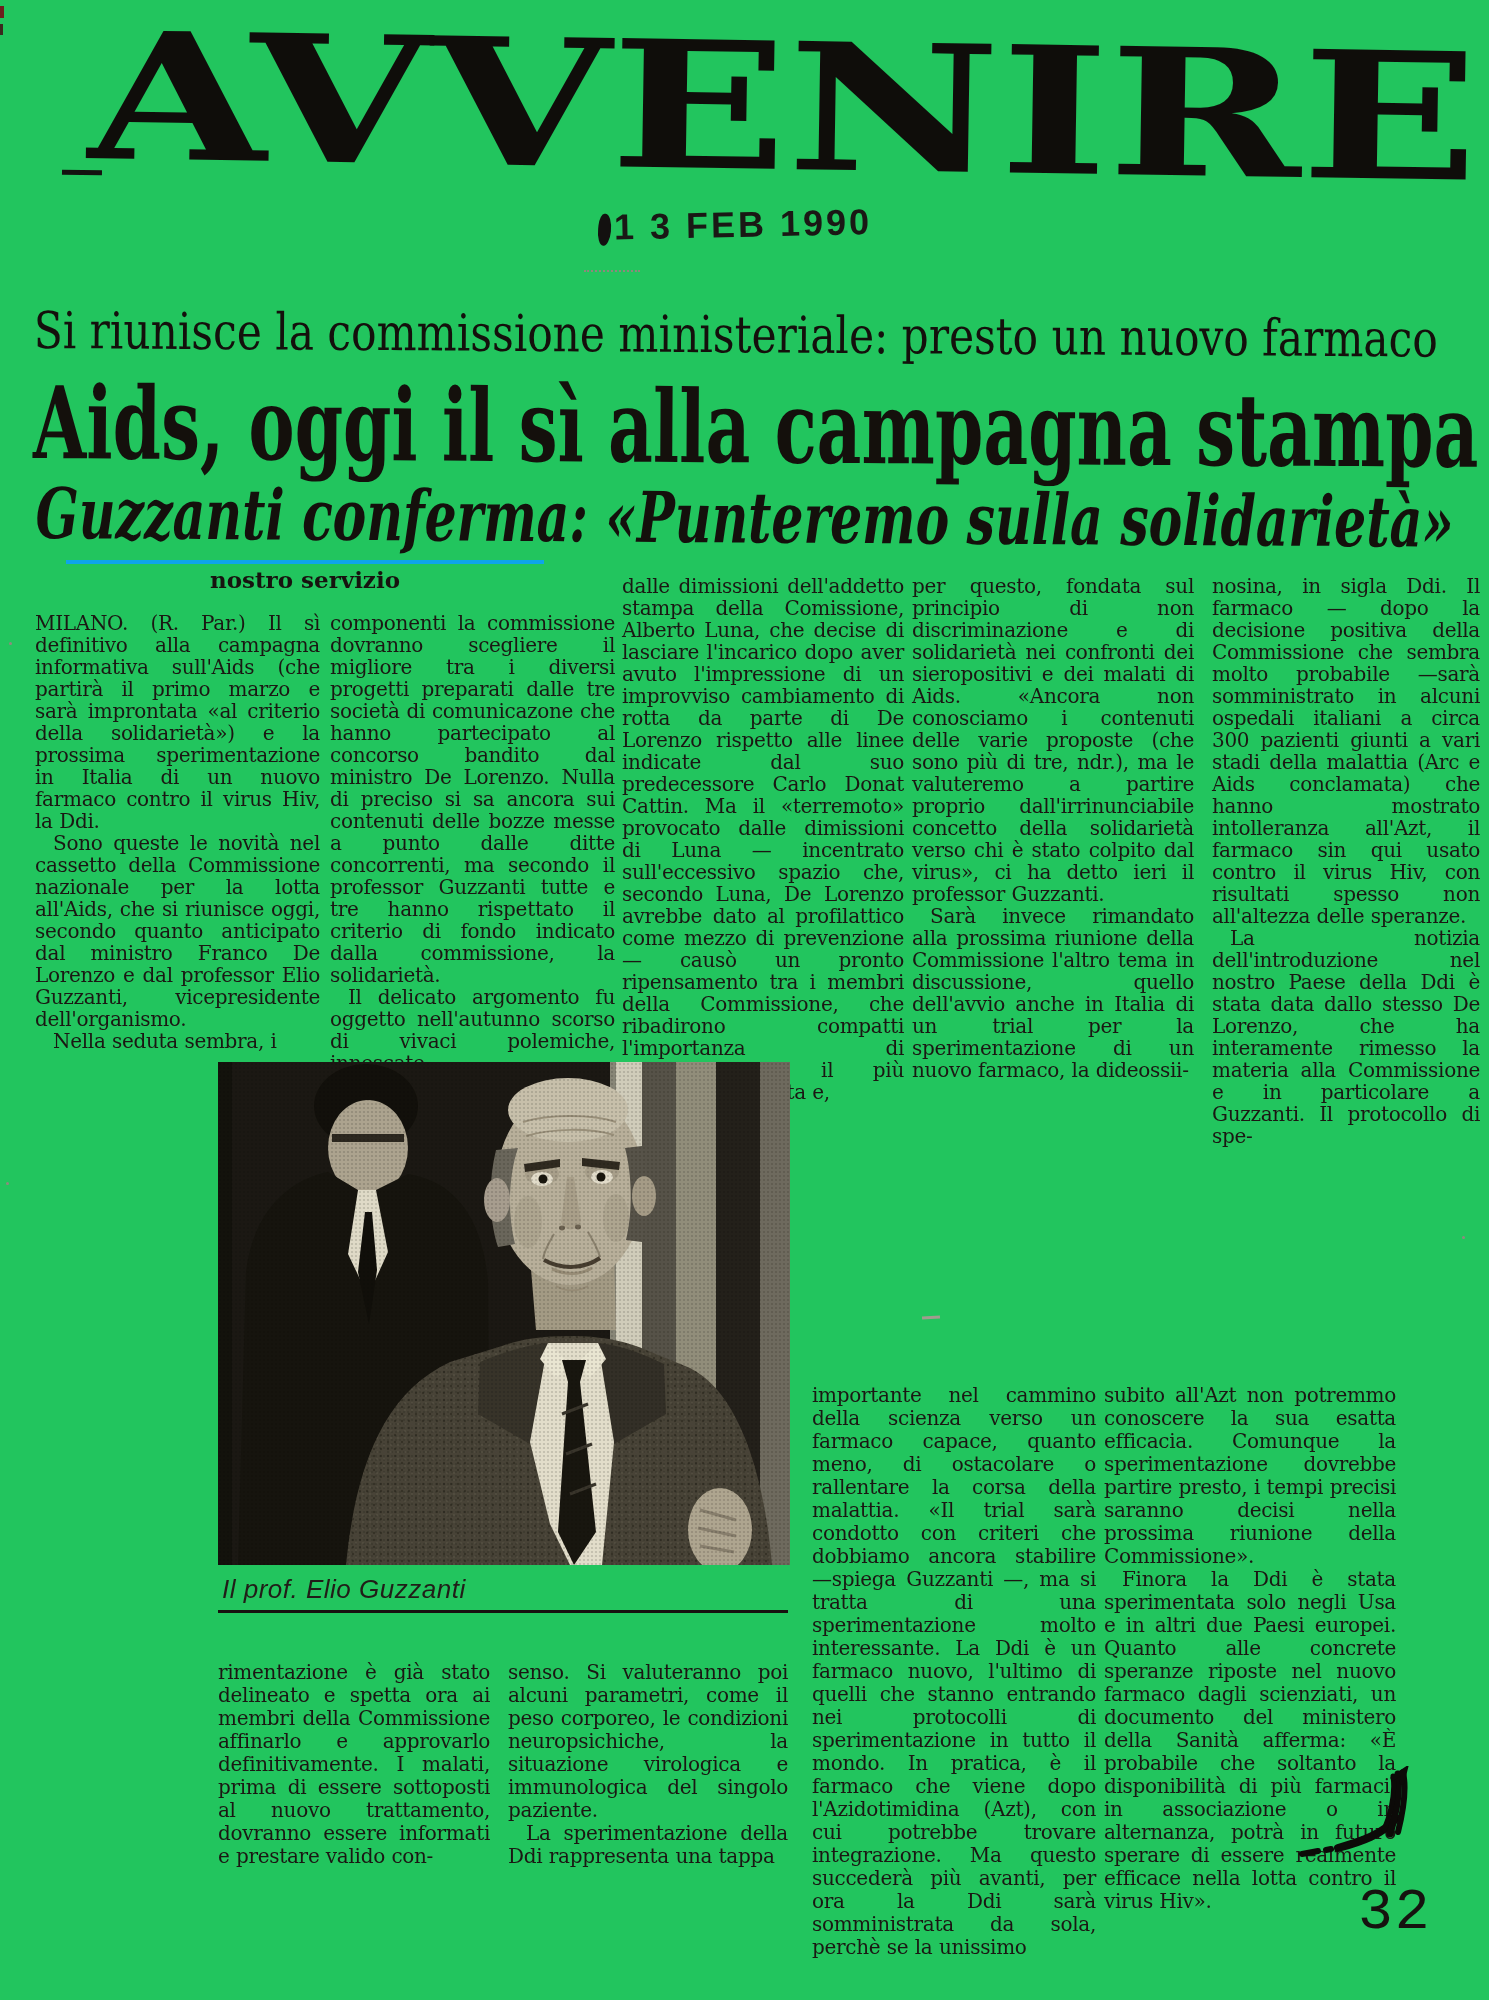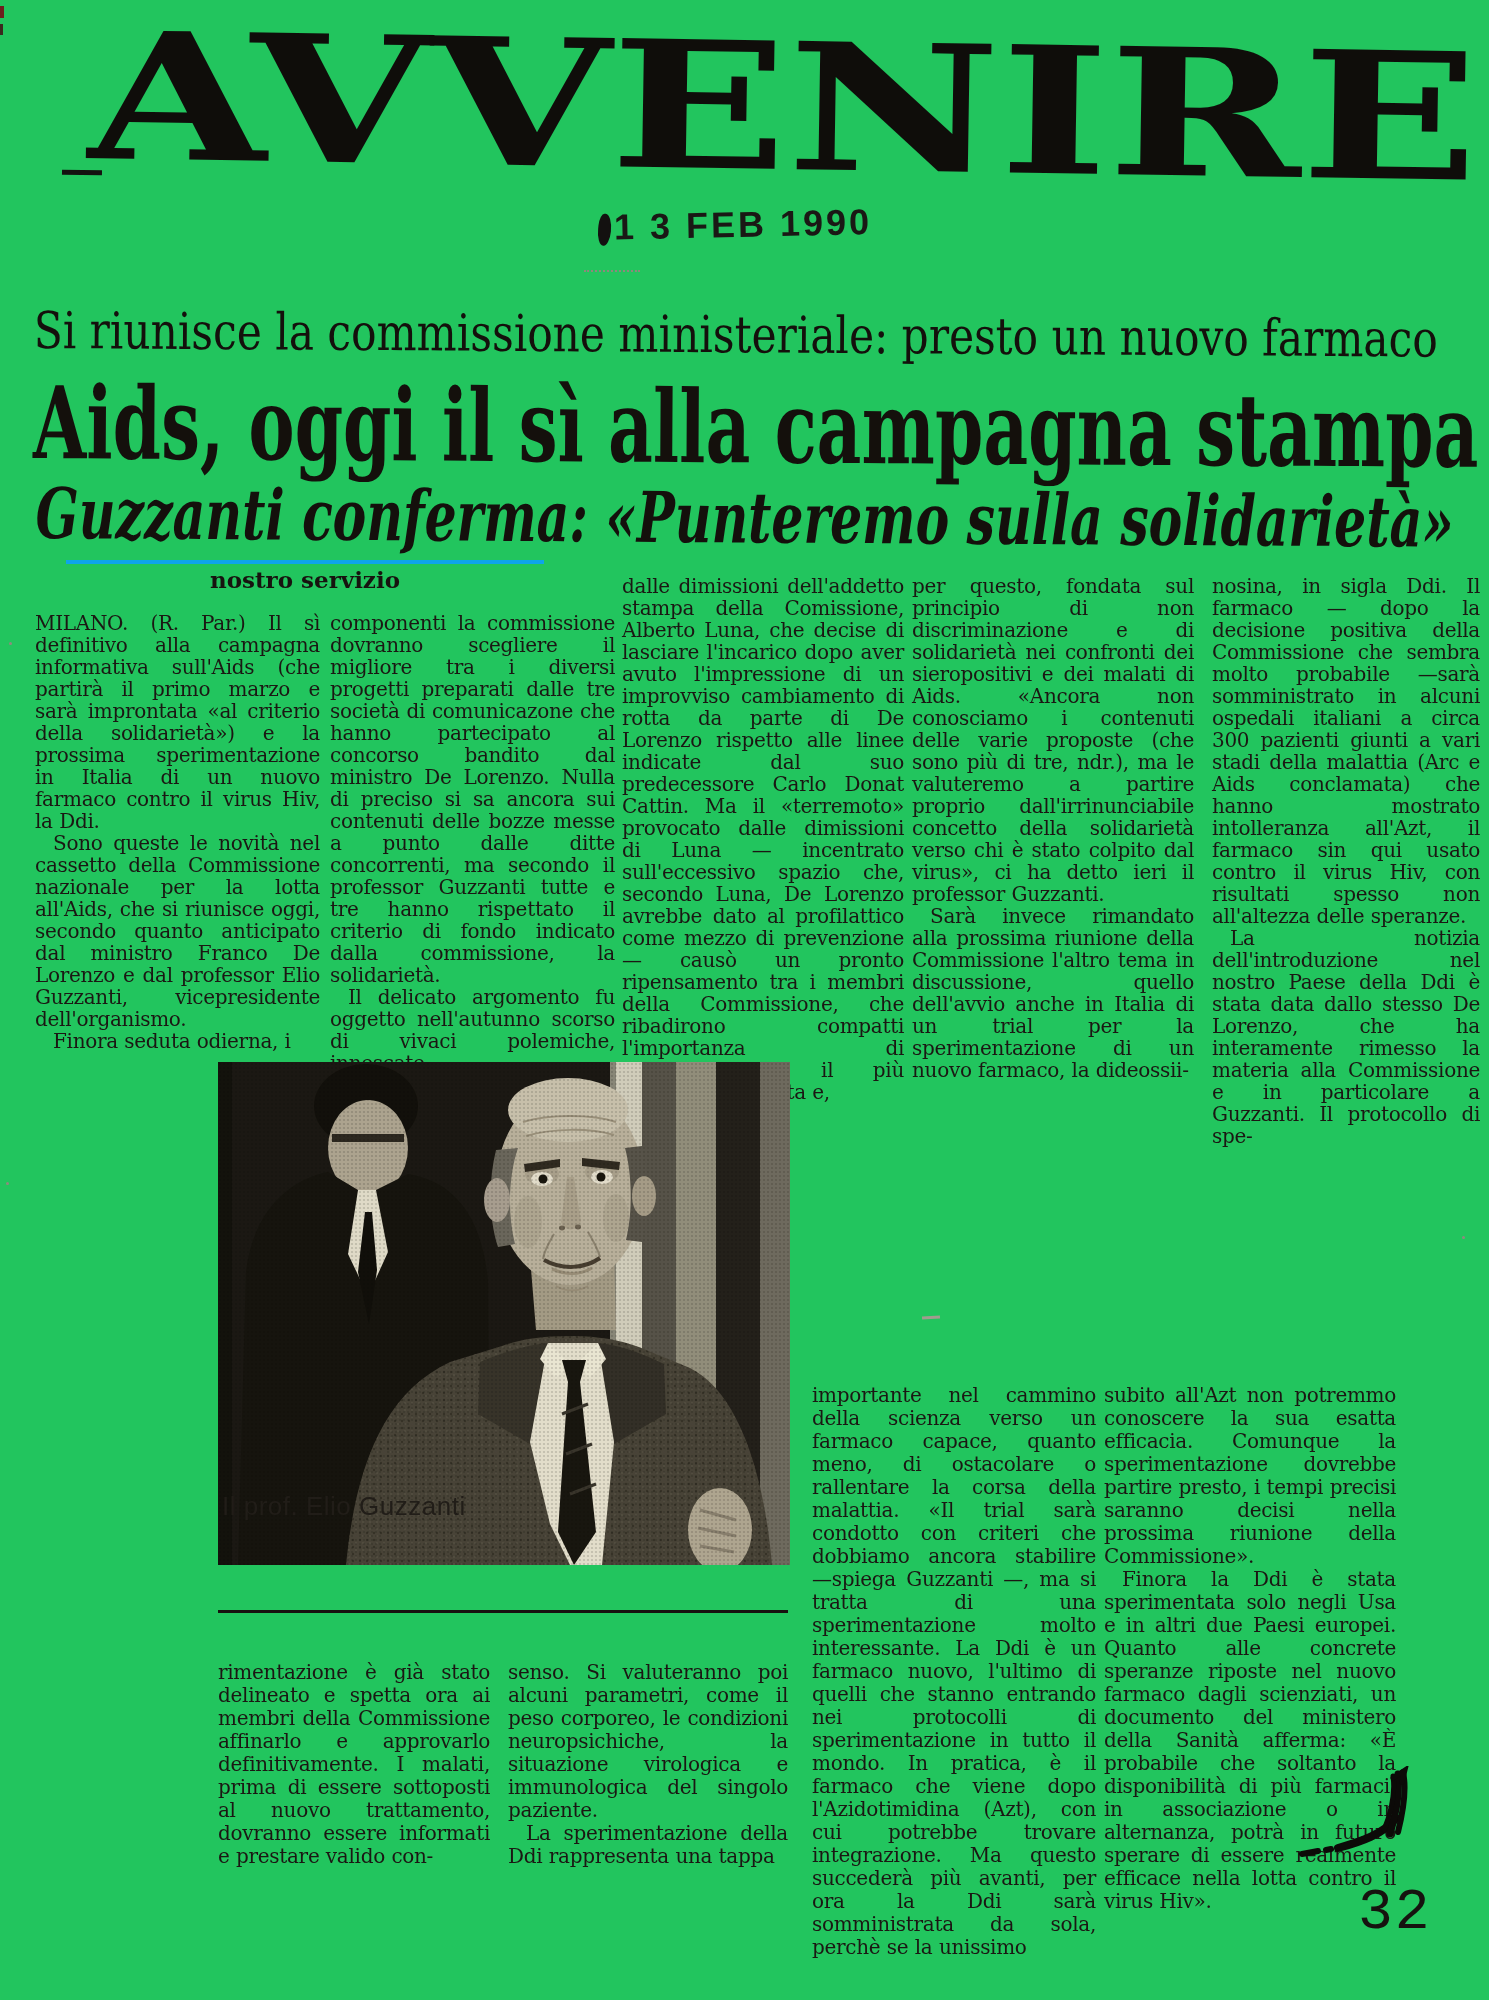--- a/index.html
+++ b/index.html
@@ -34,21 +34,21 @@
   
   .byline{position:absolute;left:66px;top:560px;width:478px;border-top:4px solid #0ea5e9;}
   .byline-label{display:block;text-align:center;font-weight:bold;font-size:23px;line-height:26px;margin-top:3px;color:#17130f;}
   
   .col{position:absolute;font-size:20px;line-height:22px;text-align:justify;letter-spacing:-0.3px;word-spacing:0.4px;color:#1b1713;}
   .col p{margin:0;}
   .col p.ind{text-indent:18px;}
   .lh23{line-height:23px;margin-top:16px;}
   
   .photo{position:absolute;left:218px;top:1062px;width:572px;height:503px;}
-  .caption{position:absolute;left:222px;top:1491px;font-family:"Liberation Sans",sans-serif;font-size:26px;color:#211d18;letter-spacing:0.5px;}
+  .caption{position:absolute;left:222px;top:1574px;font-family:"Liberation Sans",sans-serif;font-style:italic;font-size:26px;color:#211d18;letter-spacing:0.5px;}
   .caption-rule{position:absolute;left:218px;top:1610px;width:570px;height:3px;background:#17130f;}
   
   .pagenum{position:absolute;left:1358px;top:1880px;font-family:"Liberation Mono",monospace;font-size:58px;font-weight:normal;color:#16130f;letter-spacing:2px;}
   
   .squiggle{position:absolute;left:1296px;top:1766px;}
   
   .edge-mark{position:absolute;background:#6d1f1d;}
   .speck{position:absolute;background:#8f8a7d;border-radius:50%;}
   .faint-dash{position:absolute;left:922px;top:1316px;width:18px;height:3px;background:#a19c8e;transform:rotate(-3deg);}
 </style>
@@ -90,21 +90,21 @@
     </svg>
   </div>
 
   <div class="byline">
     <span class="byline-label">nostro servizio</span>
   </div>
 
   <div class="col" style="left:35px;top:612px;width:285px;">
     <p>MILANO. (R. Par.) Il sì definitivo alla campagna informativa sull'Aids (che partirà il primo marzo e sarà improntata «al criterio della solidarietà») e la prossima sperimentazione in Italia di un nuovo farmaco contro il virus Hiv, la Ddi.</p>
     <p class="ind">Sono queste le novità nel cassetto della Commissione nazionale per la lotta all'Aids, che si riunisce oggi, secondo quanto anticipato dal ministro Franco De Lorenzo e dal professor Elio Guzzanti, vicepresidente dell'organismo.</p>
-    <p class="ind">Finora seduta odierna, i</p>
+    <p class="ind">Nella seduta sembra, i</p>
   </div>
   <div class="col" style="left:330px;top:612px;width:285px;">
     <p>componenti la commissione dovranno scegliere il migliore tra i diversi progetti preparati dalle tre società di comunicazone che hanno partecipato al concorso bandito dal ministro De Lorenzo. Nulla di preciso si sa ancora sui contenuti delle bozze messe a punto dalle ditte concorrenti, ma secondo il professor Guzzanti tutte e tre hanno rispettato il criterio di fondo indicato dalla commissione, la solidarietà.</p>
     <p class="ind">Il delicato argomento fu oggetto nell'autunno scorso di vivaci polemiche, innescate</p>
   </div>
   <div class="col" style="left:622px;top:575px;width:282px;">
     <p>dalle dimissioni dell'addetto stampa della Comissione, Alberto Luna, che decise di lasciare l'incarico dopo aver avuto l'impressione di un improvviso cambiamento di rotta da parte di De Lorenzo rispetto alle linee indicate dal suo predecessore Carlo Donat Cattin. Ma il «terremoto» provocato dalle dimissioni di Luna — incentrato sull'eccessivo spazio che, secondo Luna, De Lorenzo avrebbe dato al profilattico come mezzo di prevenzione — causò un pronto ripensamento tra i membri della Commissione, che ribadirono compatti l'importanza di un'informazione il più possibile completa e,</p>
   </div>
   <div class="col" style="left:912px;top:575px;width:282px;">
     <p>per questo, fondata sul principio di non discriminazione e di solidarietà nei confronti dei sieropositivi e dei malati di Aids. «Ancora non conosciamo i contenuti delle varie proposte (che sono più di tre, ndr.), ma le valuteremo a partire proprio dall'irrinunciabile concetto della solidarietà verso chi è stato colpito dal virus», ci ha detto ieri il professor Guzzanti.</p>

